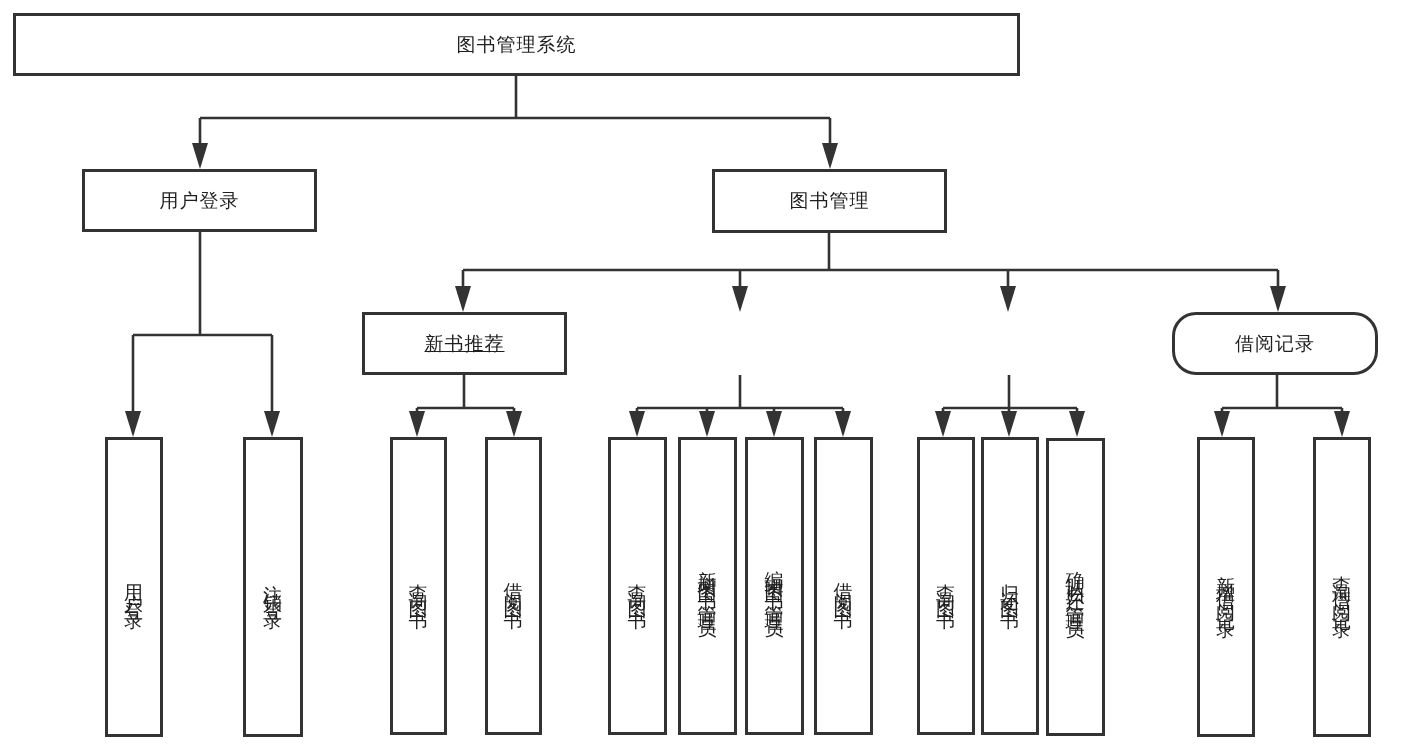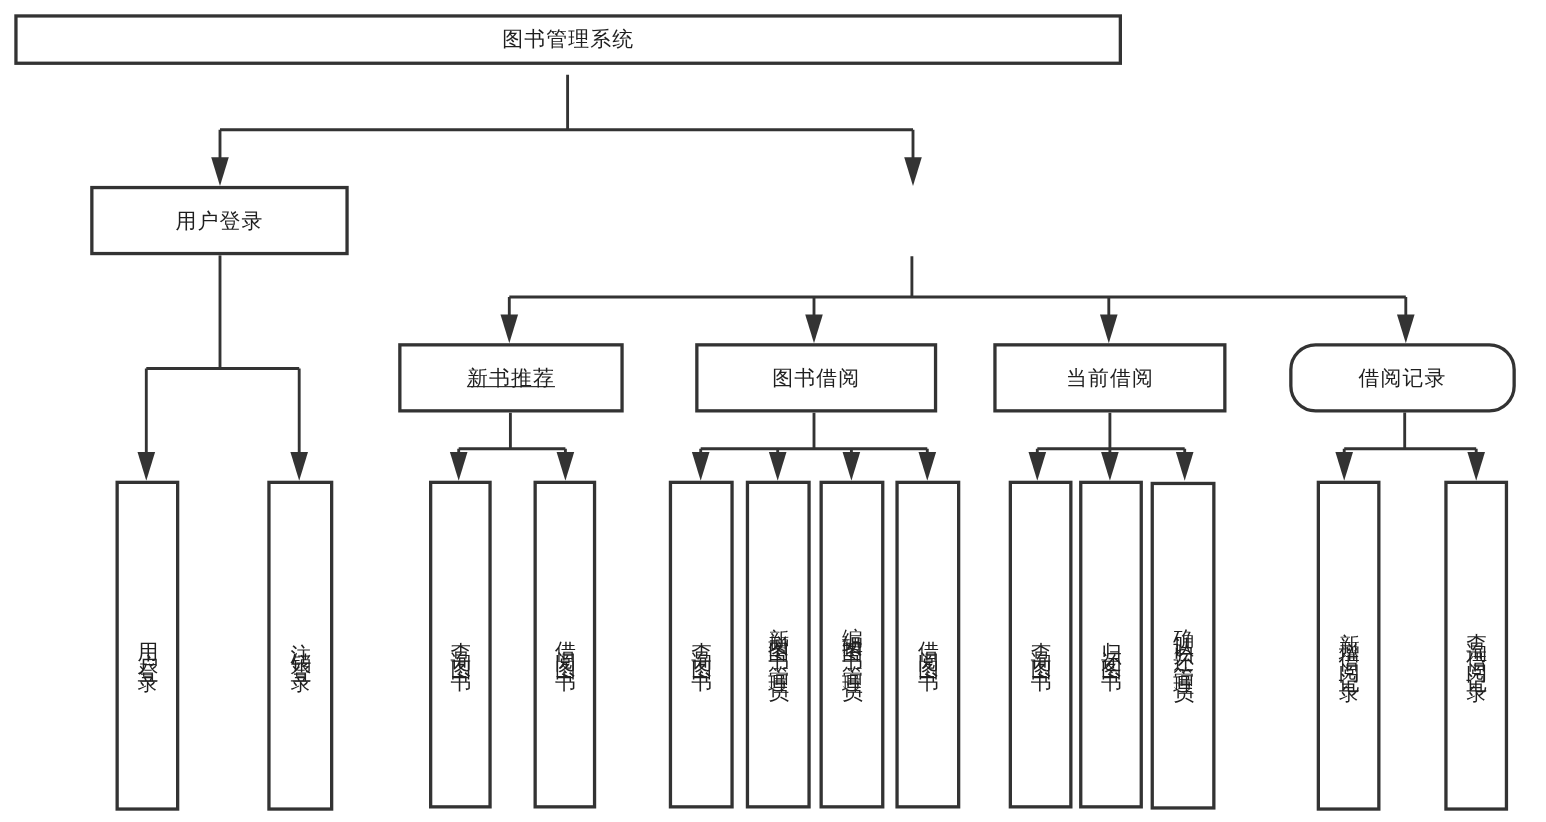--- a/index.html
+++ b/index.html
@@ -55,36 +55,33 @@
       <polygon points="766,411 782,411 774,437"></polygon>
       <polygon points="835,411 851,411 843,437"></polygon>
       <polygon points="935,411 951,411 943,437"></polygon>
       <polygon points="1001,411 1017,411 1009,437"></polygon>
       <polygon points="1069,411 1085,411 1077,437"></polygon>
       <polygon points="1214,411 1230,411 1222,437"></polygon>
       <polygon points="1334,411 1350,411 1342,437"></polygon>
     </g>
   </svg>
 
-  <div class="node" style="left:13px;top:13px;width:1007px;height:46px;">
+  <div class="node" style="left:13px;top:13px;width:1007px;height:63px;">
     <span class="hlabel">图书管理系统</span>
   </div>
 
   <div class="node" style="left:82px;top:169px;width:235px;height:63px;">
     <span class="hlabel">用户登录</span>
   </div>
+  <div class="node" style="left:712px;top:169px;width:235px;height:64px;">
+    <span class="hlabel">图书管理</span>
+  </div>
 
   <div class="node" style="left:362px;top:312px;width:205px;height:63px;text-decoration:underline;">
     <span class="hlabel">新书推荐</span>
-  </div>
-  <div class="node" style="left:632px;top:312px;width:220px;height:63px;">
-    <span class="hlabel">图书借阅</span>
-  </div>
-  <div class="node" style="left:903px;top:312px;width:212px;height:63px;">
-    <span class="hlabel">当前借阅</span>
   </div>
   <div class="node" style="left:1172px;top:312px;width:206px;height:63px;border-radius:24px;">
     <span class="hlabel">借阅记录</span>
   </div>
 
   <div class="leaf" style="left:105px;top:437px;width:58px;height:300px;">
     <span class="vlabel">用户登录</span>
   </div>
   <div class="leaf" style="left:243px;top:437px;width:60px;height:300px;">
     <span class="vlabel">注销登录</span>

